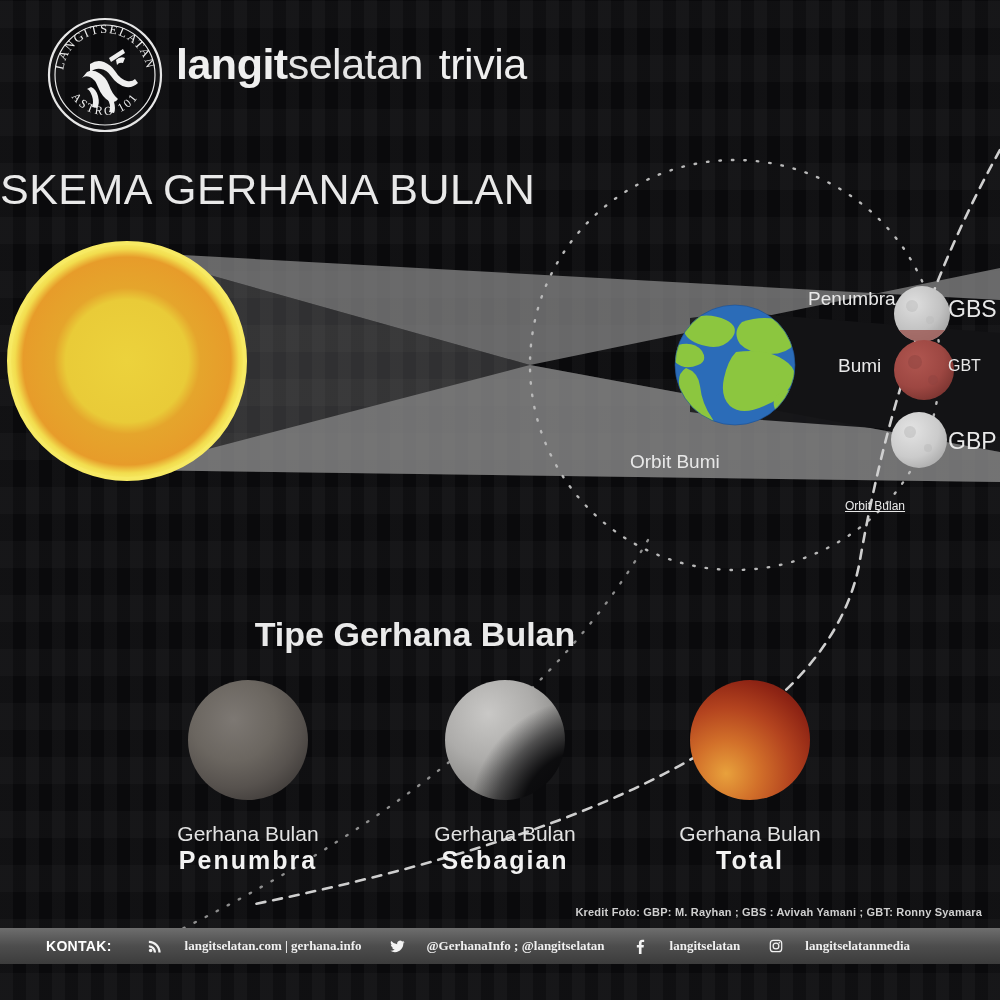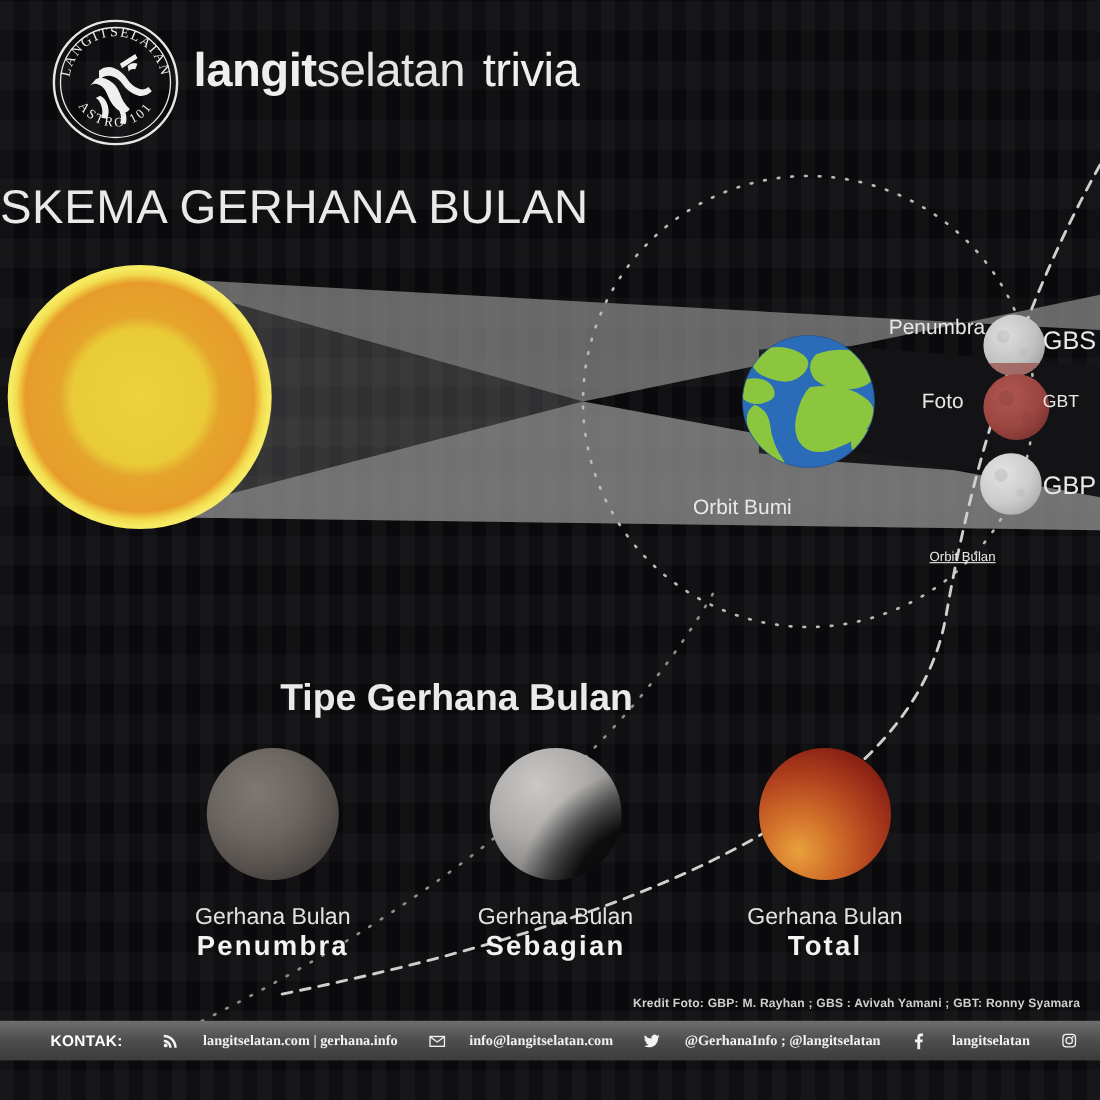--- a/index.html
+++ b/index.html
@@ -284,21 +284,21 @@
       </g>
     </svg>
     <div id="brand">
       <span class="b">langit</span><span class="n">selatan</span><span class="t">trivia</span>
     </div>
   </div>
 
   <div id="main-title">SKEMA GERHANA BULAN</div>
 
   <div class="lbl" style="left:808px; top:288px; font-size:19px;">Penumbra</div>
-  <div class="lbl" style="left:838px; top:355px; font-size:19px;">Foto</div>
+  <div class="lbl" style="left:838px; top:355px; font-size:19px;">Bumi</div>
   <div class="lbl" style="left:630px; top:451px; font-size:19px;">Orbit Bumi</div>
   <div class="lbl" style="left:845px; top:499px; font-size:12px;text-decoration:underline;">Orbit Bulan</div>
   <div class="lbl" style="left:948px; top:296px; font-size:23px;">GBS</div>
   <div class="lbl" style="left:948px; top:357px; font-size:16px;">GBT</div>
   <div class="lbl" style="left:948px; top:428px; font-size:23px;">GBP</div>
 
   <div id="types-title">Tipe Gerhana Bulan</div>
 
   <div class="type-card" style="left:118px; top:680px;">
     <div class="type-photo" id="moon-penumbra-photo"></div>
@@ -327,29 +327,20 @@
       <span class="foot-icon">
         <svg viewBox="0 0 16 16" width="14" height="14" fill="currentColor">
           <circle cx="3" cy="13" r="2"></circle>
           <path d="M1 7.2v2.6c3.1 0 5.6 2.5 5.6 5.6h2.6C9.2 10.9 5.5 7.2 1 7.2z"></path>
           <path d="M1 2v2.6c6 0 10.9 4.9 10.9 10.9h2.6C14.5 7.9 8.6 2 1 2z"></path>
         </svg>
       </span>
       <span>langitselatan.com | gerhana.info</span>
     </div>
 
-    <div class="foot-item">
-      <span class="foot-icon">
-        <svg viewBox="0 0 16 16" width="15" height="15" fill="none" stroke="currentColor" stroke-width="1.3">
-          <rect x="1" y="3.5" width="14" height="9.5"></rect>
-          <path d="M1 3.8l7 5 7-5"></path>
-        </svg>
-      </span>
-      <span>info@langitselatan.com</span>
-    </div>
 
     <div class="foot-item">
       <span class="foot-icon">
         <svg viewBox="0 0 16 16" width="15" height="15" fill="currentColor">
           <path d="M15.5 3.1c-.6.3-1.2.4-1.8.5.6-.4 1.1-1 1.3-1.7-.6.4-1.3.6-2 .8a3.1 3.1 0 0 0-5.3 2.8A8.8 8.8 0 0 1 1.3 2.2a3.1 3.1 0 0 0 1 4.1c-.5 0-1-.2-1.4-.4 0 1.5 1.1 2.8 2.5 3.1-.4.1-.9.1-1.3.05a3.1 3.1 0 0 0 2.9 2.2A6.3 6.3 0 0 1 .5 12.6a8.8 8.8 0 0 0 4.8 1.4c5.7 0 8.9-4.8 8.9-8.9v-.4c.6-.45 1.1-1 1.3-1.6z"></path>
         </svg>
       </span>
       <span>@GerhanaInfo ; @langitselatan</span>
     </div>
 

